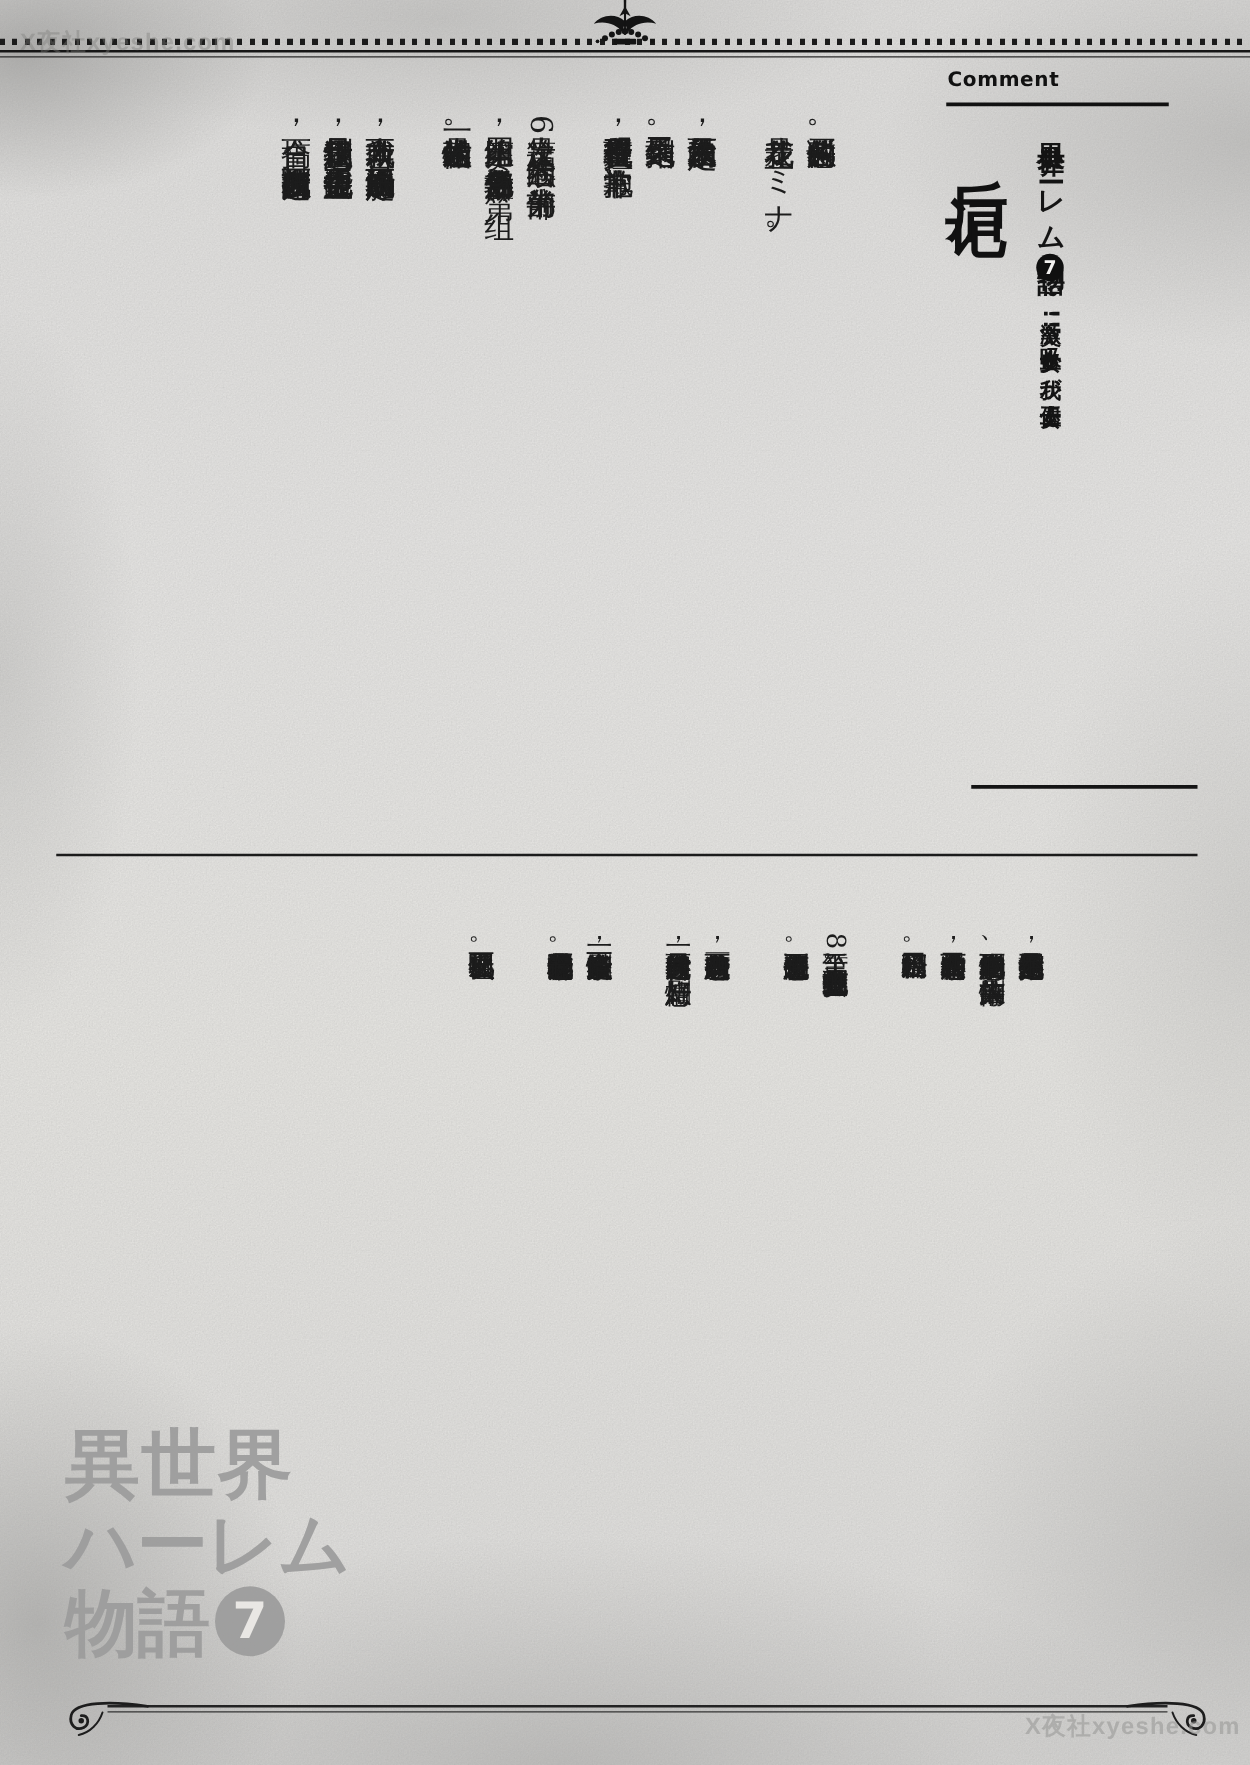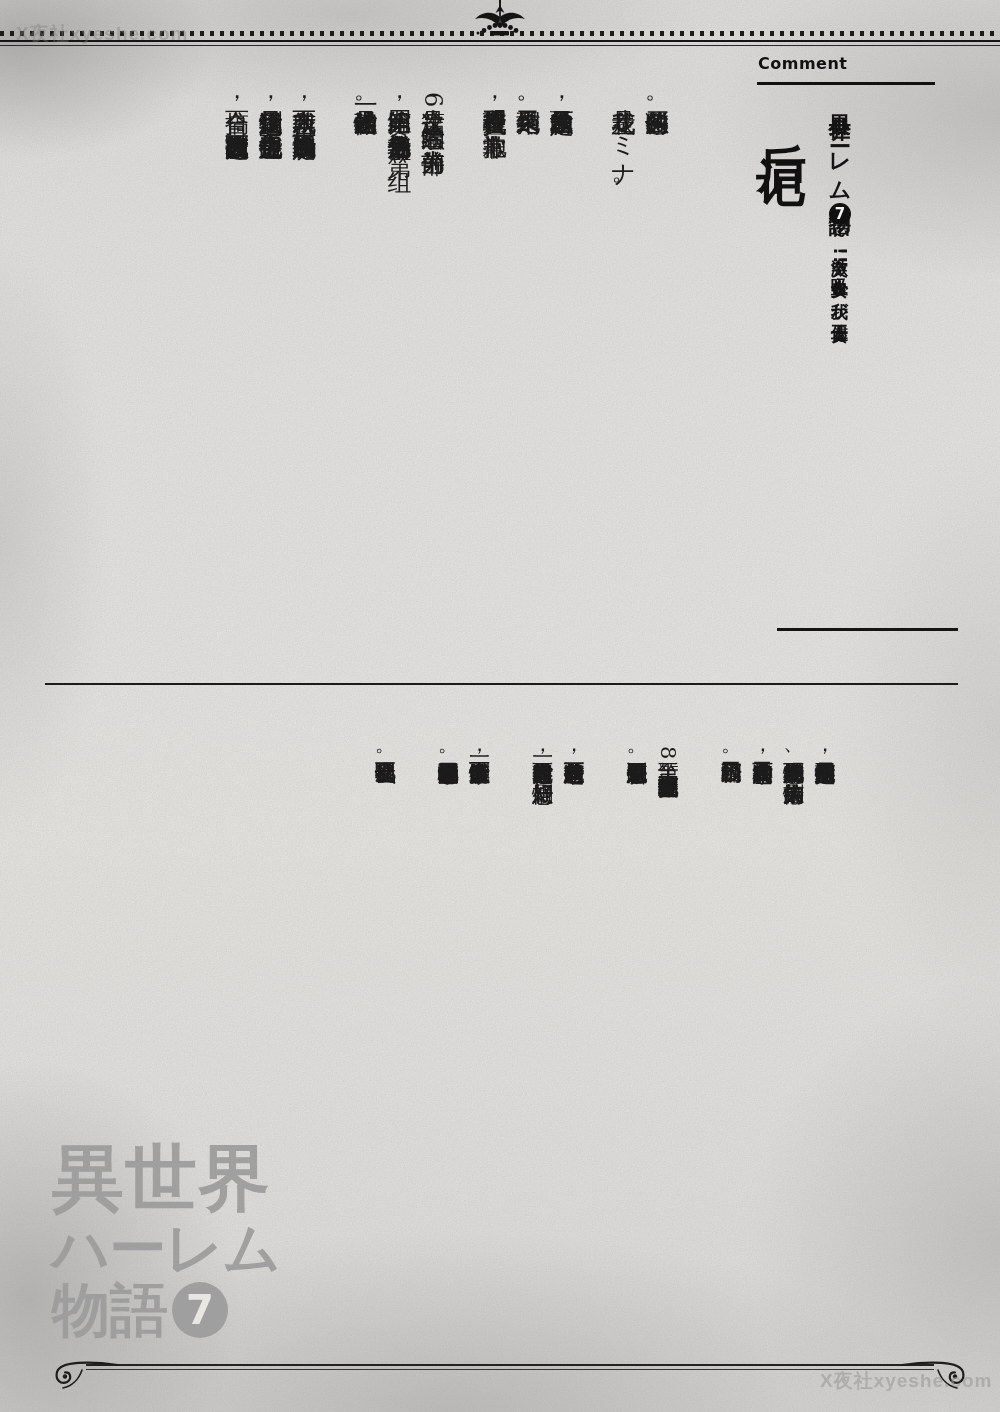--- a/index.html
+++ b/index.html
@@ -59,23 +59,23 @@
   .vtext-top{top:92px;right:330px;height:580px;font-size:24px;line-height:1.15;}
   .vtext-bottom{top:746px;right:163px;height:630px;font-size:21px;line-height:1.2;}
   .vtext-bottom .para + .para{margin-right:38px;}
 
   
   .divider{position:absolute;left:45px;top:683px;width:913px;height:2px;background:#1b1b1b;}
 
   
   .logo{position:absolute;left:52px;top:1142px;color:#9c9c9c;
     font-family:"DejaVu Sans","Liberation Sans",sans-serif;font-weight:900;line-height:1;opacity:.92;}
-  .logo-line1{font-size:72px;letter-spacing:1px;}
+  .logo-line1{font-size:60px;letter-spacing:1px;}
   .logo-line2{font-size:57px;letter-spacing:-1px;margin-top:6px;}
-  .logo-line3{font-size:58px;margin-top:4px;display:flex;align-items:center;}
+  .logo-line3{font-size:58px;margin-top:4px;display:flex;align-items:flex-start;}
   .logo-c7{display:inline-block;width:56px;height:56px;border-radius:50%;background:#9c9c9c;
     margin-left:4px;text-align:center;line-height:56px;font-size:40px;color:#eceae7;}
 
   
   .bline1{position:absolute;left:86px;right:66px;top:1364px;height:2px;background:#232323;}
   .bline2{position:absolute;left:86px;right:66px;top:1369px;height:1px;background:#333;}
   .scroll{position:absolute;top:1348px;}
   .scroll-left{left:48px;}
   .scroll-right{right:28px;transform:scaleX(-1);}
 </style>

